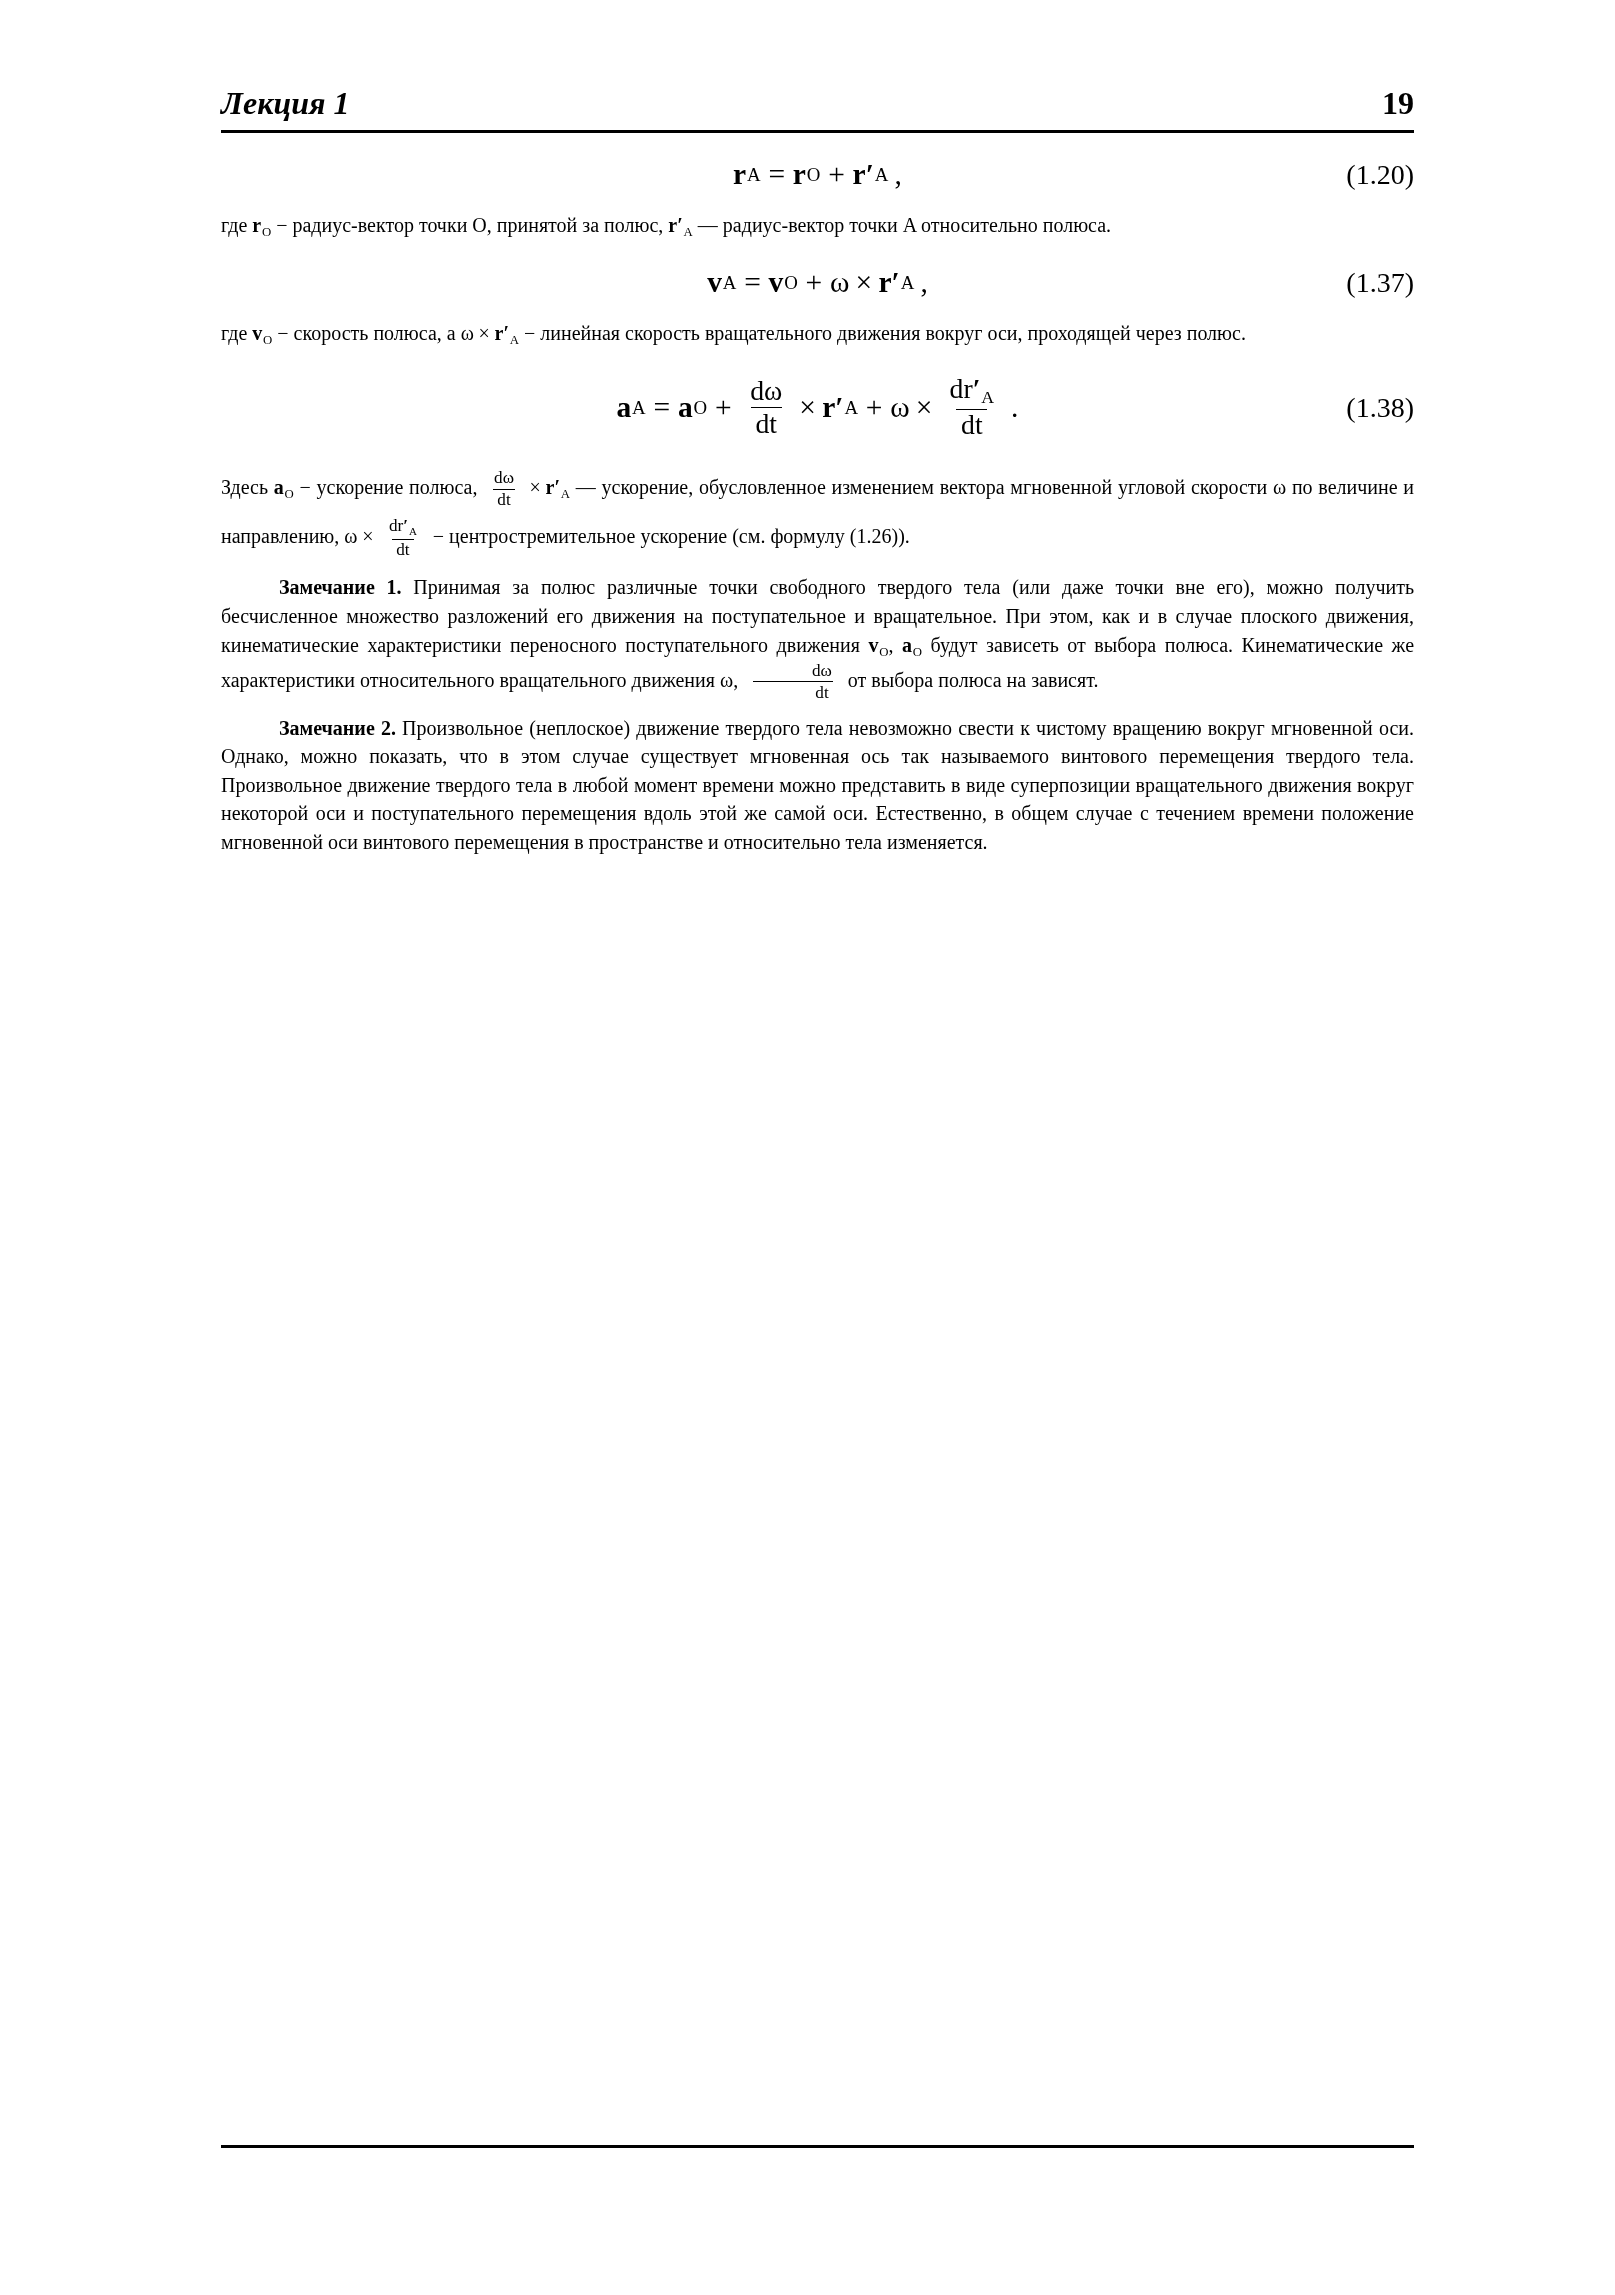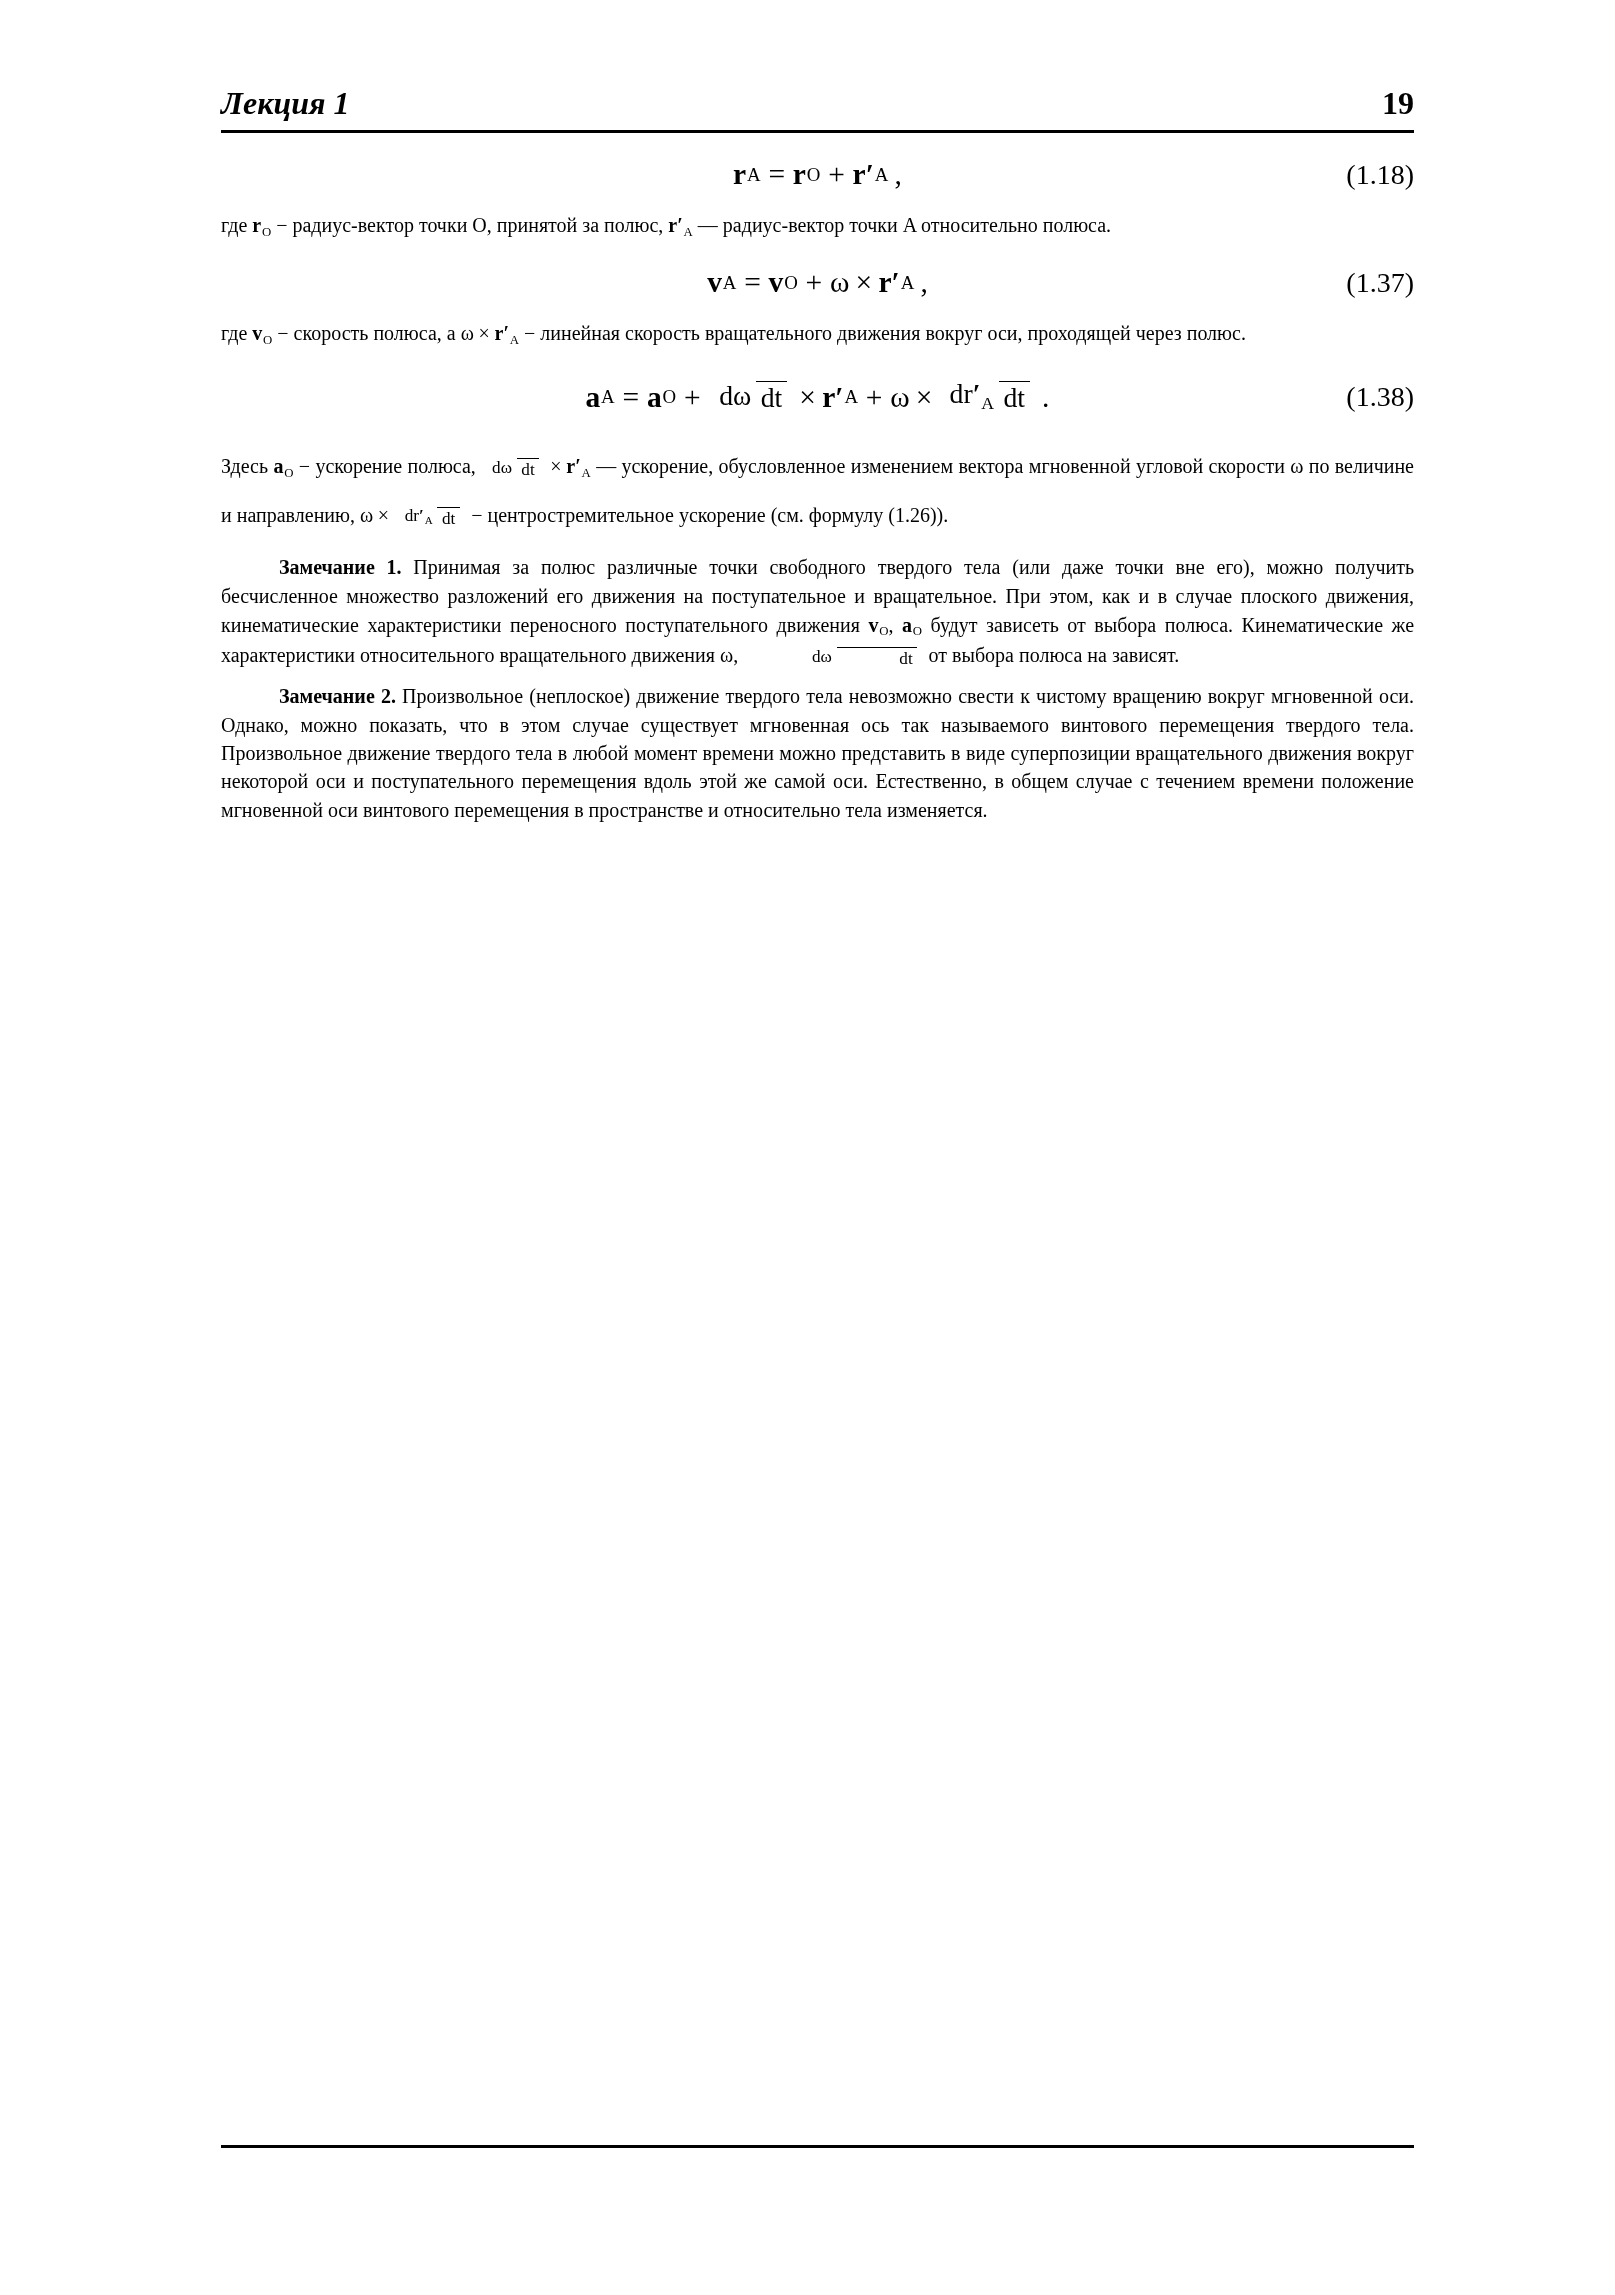--- a/index.html
+++ b/index.html
@@ -92,21 +92,21 @@
     vertical-align: -0.30em;
     margin-left: 0.8px;
   }
   .prime { font-weight: bold; }
   .op { margin: 0 7.8px; }
   .opn { margin: 0 6.2px; }
 
   
   .frac {
     display: inline-flex;
-    flex-direction: row;
+    flex-direction: column;
     align-items: center;
     vertical-align: middle;
     margin: 0 6.2px;
     line-height: 1.04;
     font-size: 0.94em;
   }
   .frac .num {
     padding: 0 4.7px 1.6px 4.7px;
   }
   .frac .den {
@@ -150,21 +150,21 @@
           <span class="sub">A</span>
         <span class="op">=</span>
         <span class="vb">r</span>
           <span class="sub">O</span>
         <span class="op">+</span>
         <span class="vb">r</span>
           <span class="prime">′</span>
           <span class="sub">A</span>
         <span style="margin-left:6.2px;">,</span>
       </span>
-      <span class="eq-tag">(1.18)</span>
+      <span class="eq-tag">(1.20)</span>
     </div>
 
     <p class="para">
       <span>где </span><span class="vb">r</span><span class="sub">O</span><span> − радиус-вектор точки O, принятой за полюс, </span><span class="vb">r</span><span class="prime">′</span><span class="sub">A</span><span> — радиус-вектор точки A относительно полюса.</span>
     </p>
 
 
     <div class="eq-row">
       <span class="eq-body">
         <span class="vb">v</span>

